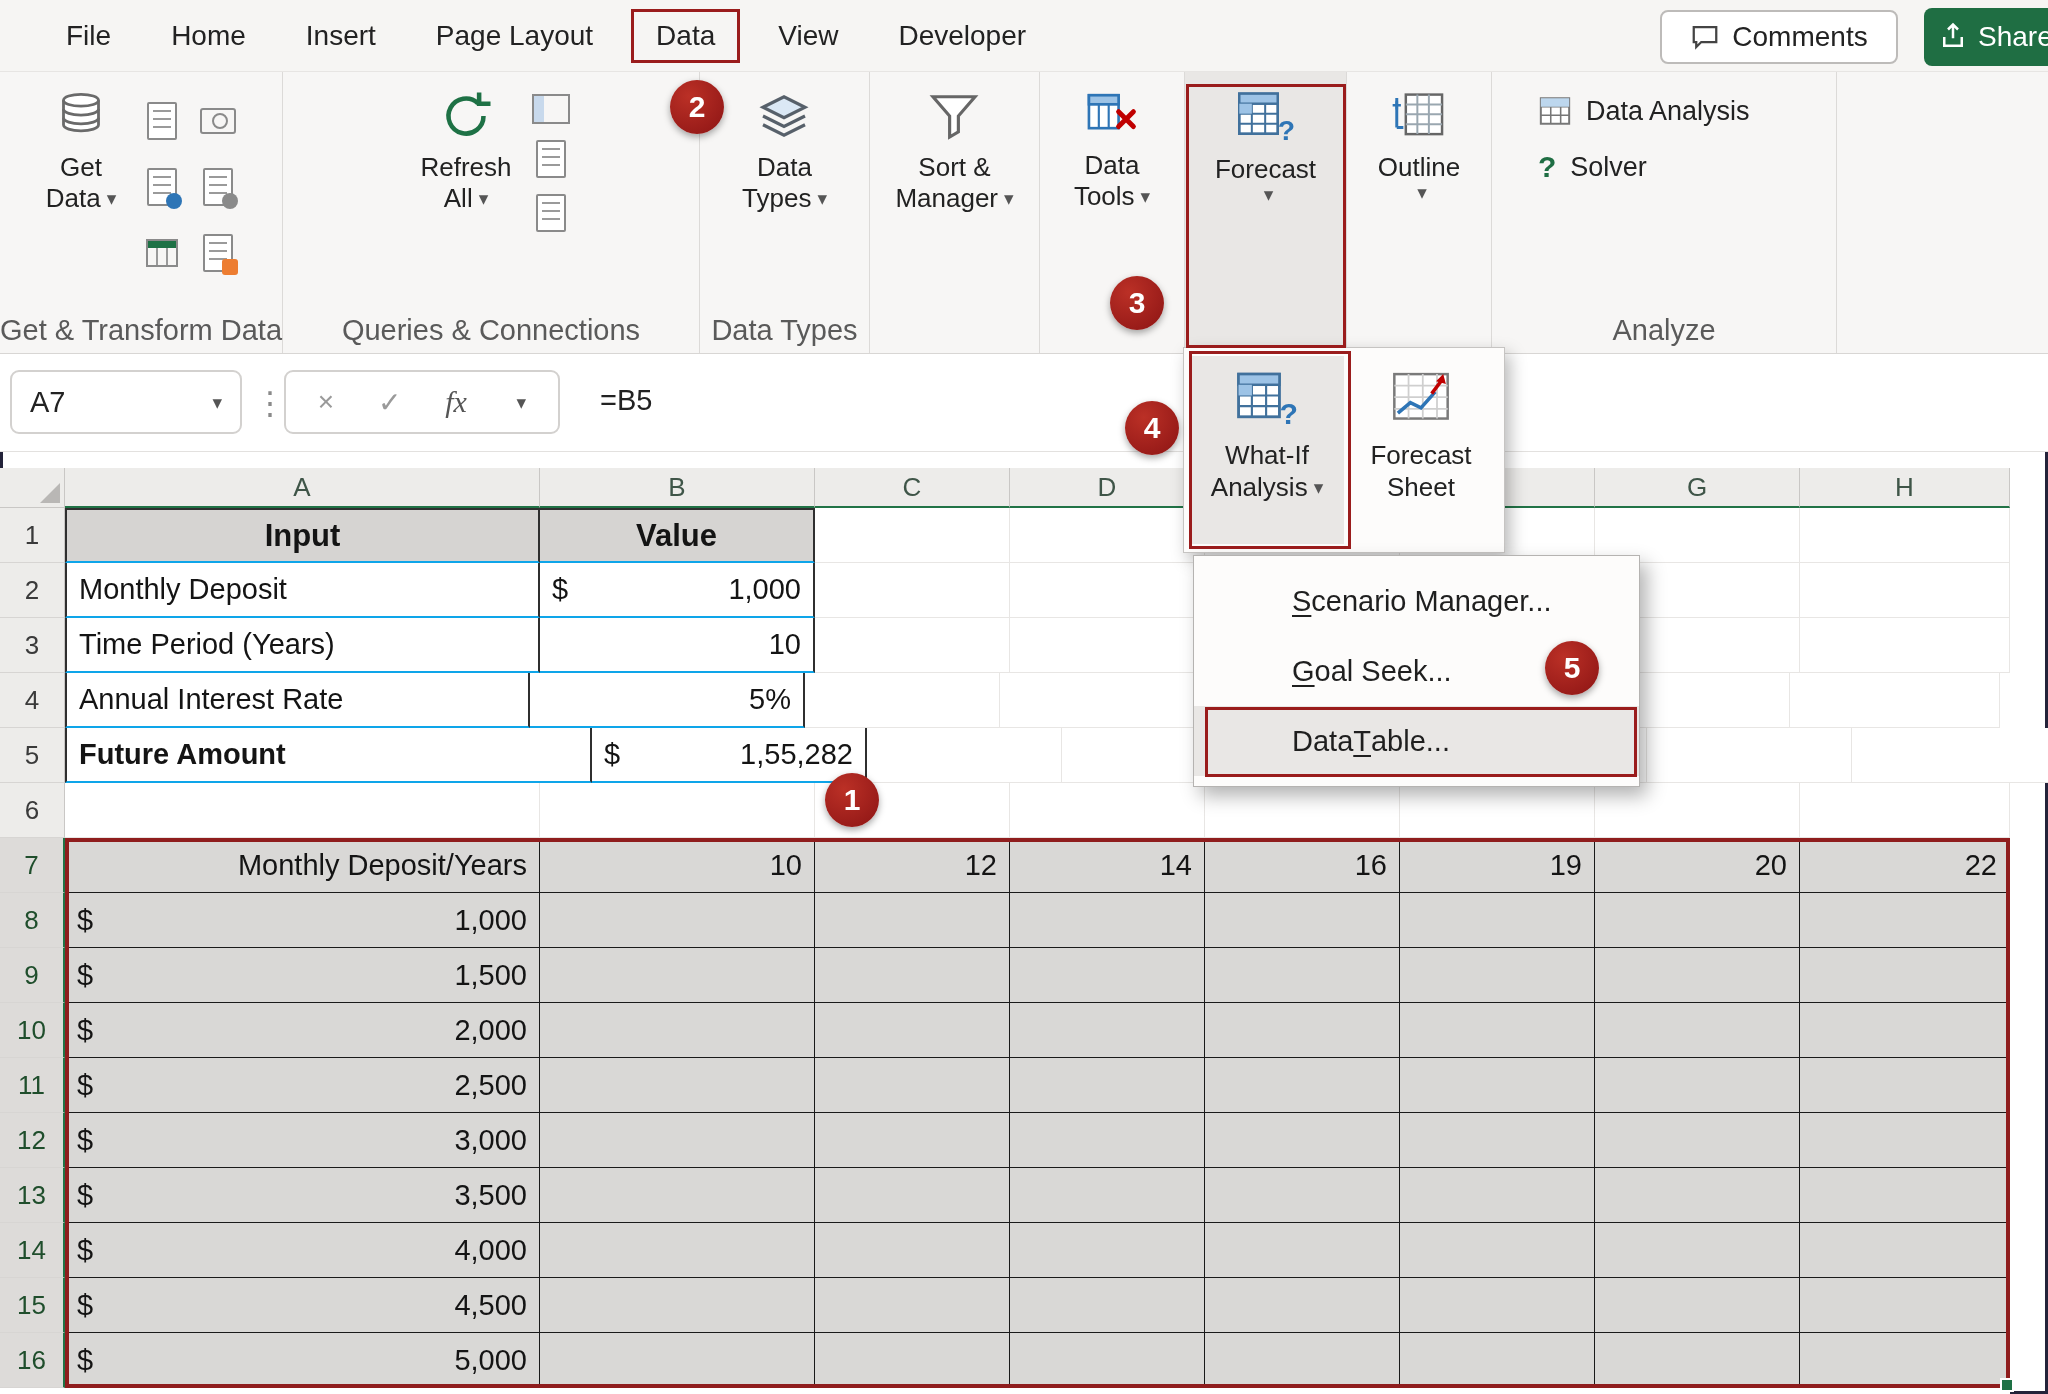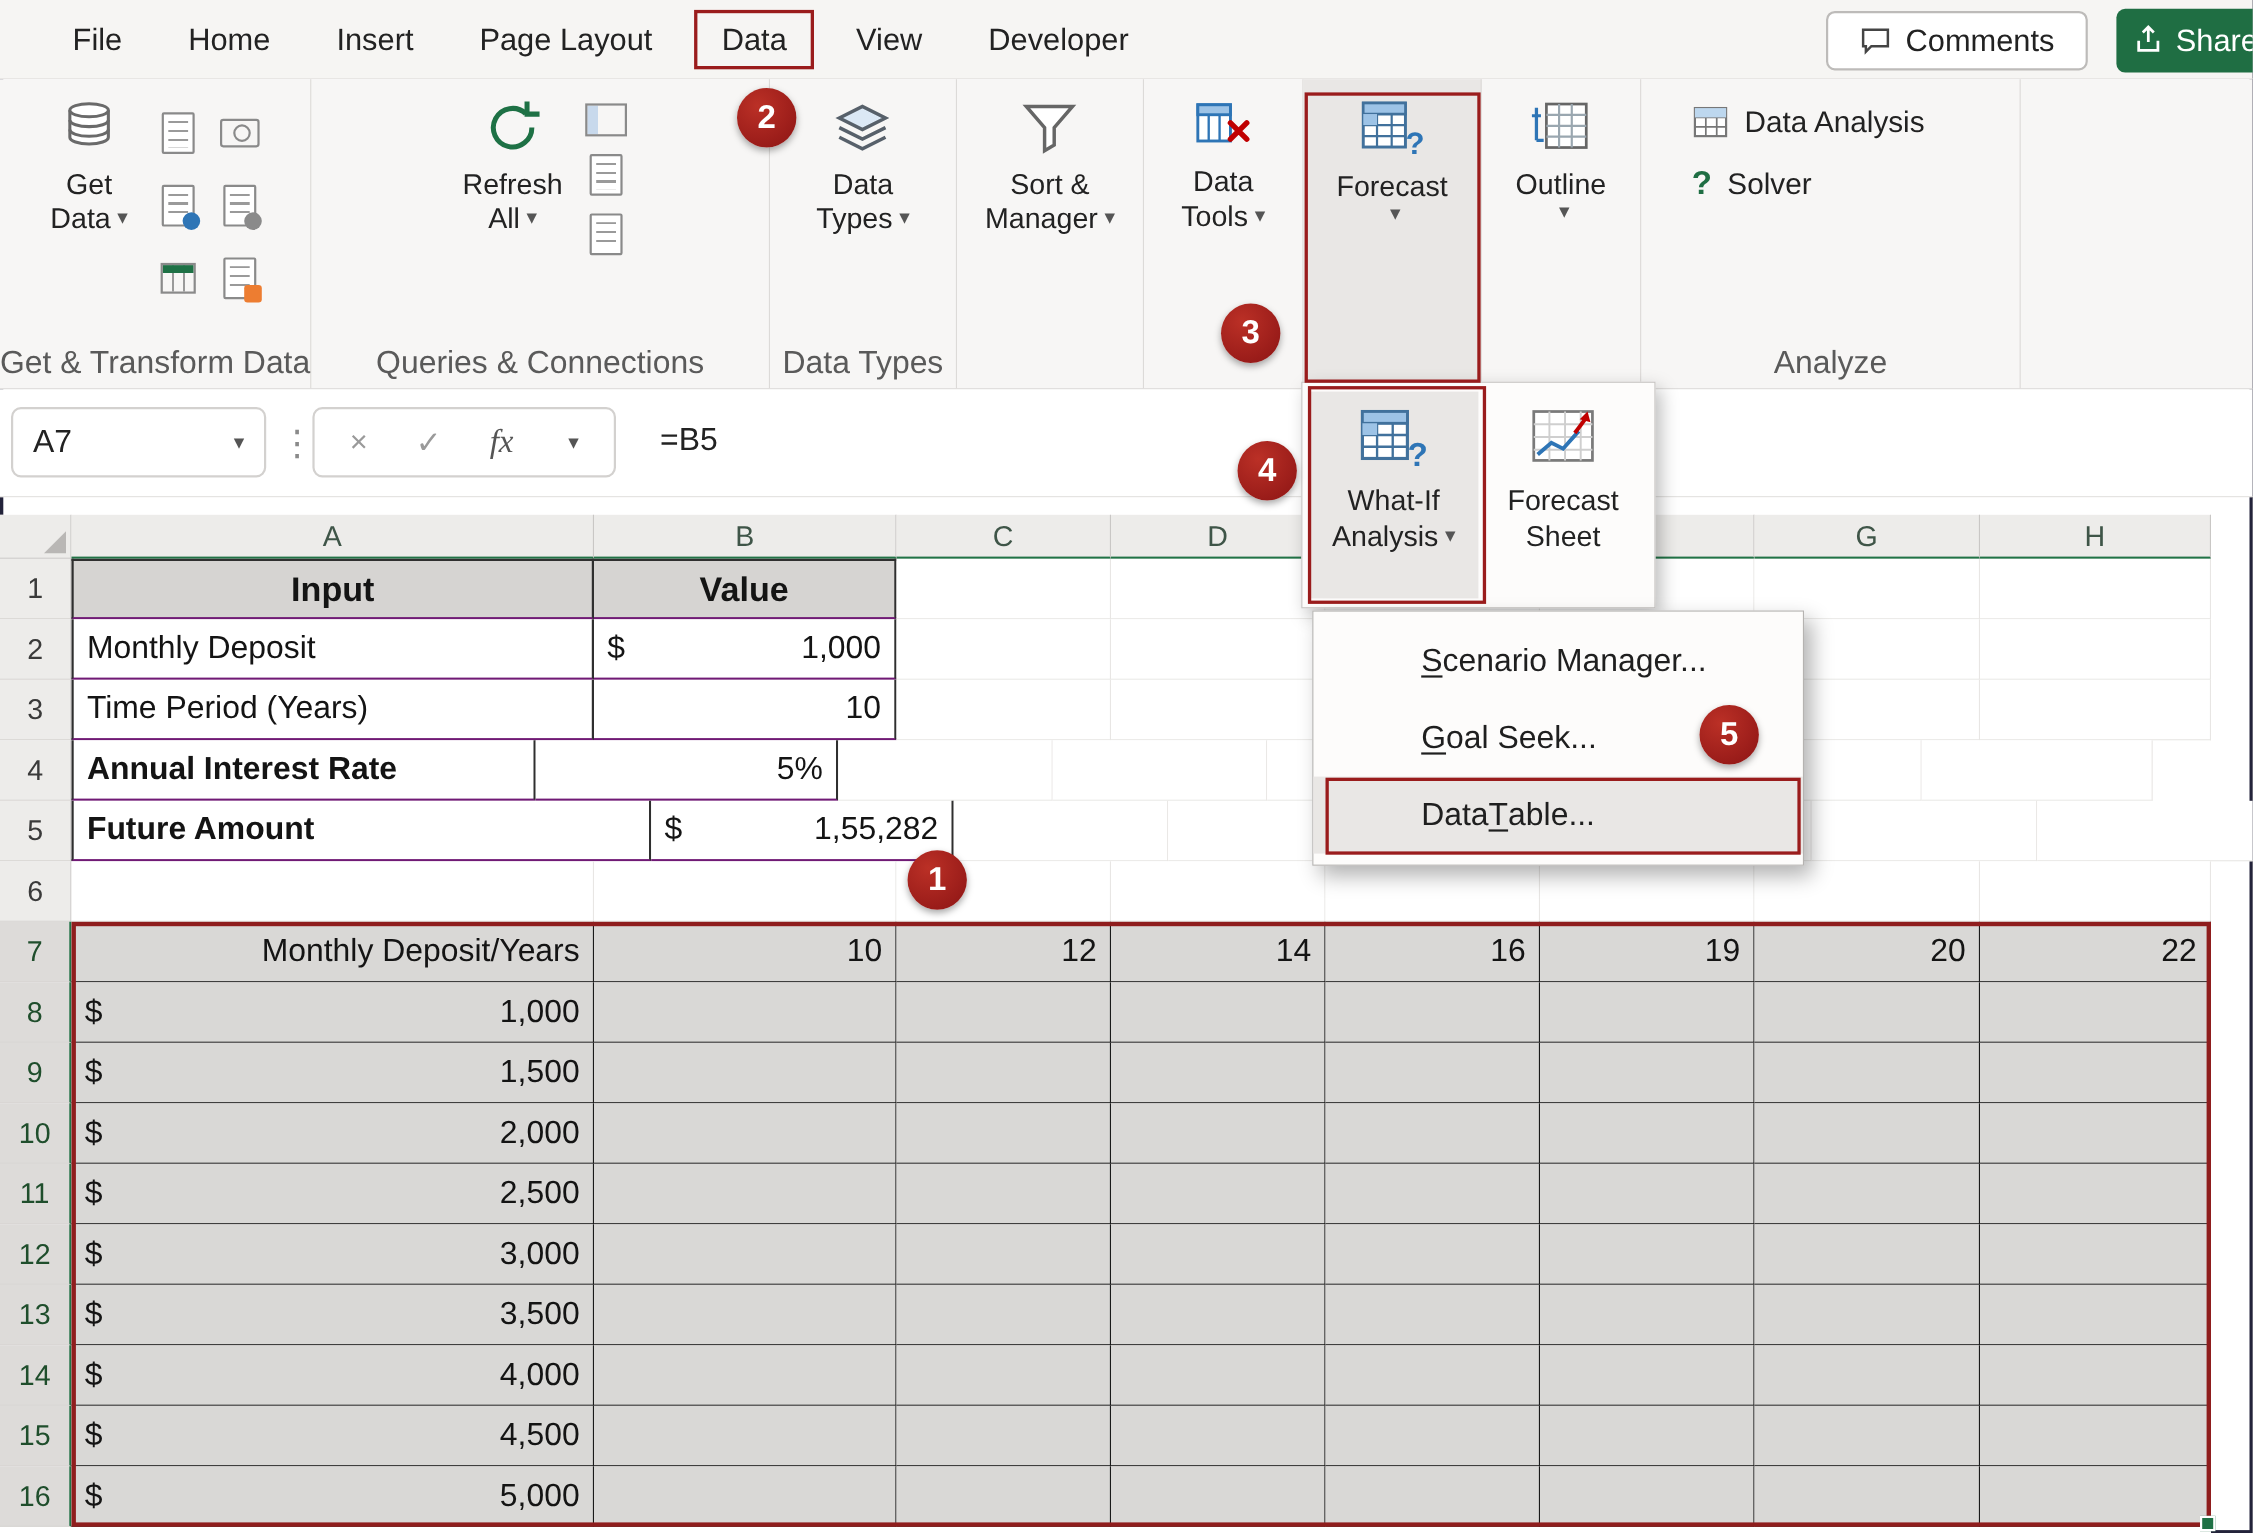--- a/index.html
+++ b/index.html
@@ -73,21 +73,21 @@
   .heads { position:absolute; left:65px; top:0; display:flex; }
   .colhead { height:40px; background:#edecea; border-right:1px solid #c9c7c5; border-bottom:2px solid #217346;
              display:flex; align-items:center; justify-content:center; font-size:26px; color:#3f5548; }
   .rowswrap { position:absolute; left:0; top:40px; }
   .srow { display:flex; height:55px; }
   .gut { width:65px; background:#edecea; border-right:1px solid #c9c7c5; border-bottom:1px solid #d7d5d3;
          display:flex; align-items:center; justify-content:center; font-size:26px; color:#3a3a3a; }
   .gut-sel { background:#dddbd9; border-right:2px solid #217346; color:#1f4e2c; }
   .cell { display:flex; align-items:center; padding:0 12px; font-size:29px; color:#141414;
           border-right:1px solid #e8e6e4; border-bottom:1px solid #e8e6e4; background:#fff; }
-  .tb { border-right:2px solid #2f2f2f; border-bottom:2px solid #701a75; }
+  .tb { border-right:2px solid #2f2f2f; border-bottom:2px solid #0ea5e9; }
   .tb-t { border-top:2px solid #2f2f2f; } .tb-l { border-left:2px solid #2f2f2f; }
   .sel { background:#d9d8d6; border-right:1.5px solid #1a1a1a; border-bottom:1.5px solid #1a1a1a; }
   .c-hdr { justify-content:center; font-weight:bold; background:#d6d4d2; font-size:31px; }
   .c-lbl { justify-content:flex-start; }
   .c-num { justify-content:flex-end; }
   .c-bold { font-weight:bold; }
   .c-cur { justify-content:space-between; }
   .range-border { position:absolute; left:65px; top:370px; width:1945px; height:550px;
                   border:4px solid #8f1d1d; z-index:25; pointer-events:none; }
   .fill-handle { position:absolute; right:-8px; bottom:-8px; width:14px; height:14px;
@@ -387,21 +387,21 @@
           <div class="cell tb c-num" style="width: 275px;">10</div>
           <div class="cell" style="width: 195px;"></div>
           <div class="cell" style="width: 195px;"></div>
           <div class="cell" style="width: 195px;"></div>
           <div class="cell" style="width: 195px;"></div>
           <div class="cell" style="width: 205px;"></div>
           <div class="cell" style="width: 210px;"></div>
         </div>
         <div class="srow">
           <div class="gut">4</div>
-          <div class="cell tb tb-l c-lbl" style="width: 422px; font-weight: bold;">Annual Interest Rate</div>
+          <div class="cell tb tb-l c-lbl" style="width: 465px;">Annual Interest Rate</div>
           <div class="cell tb c-num" style="width: 275px;">5%</div>
           <div class="cell" style="width: 195px;"></div>
           <div class="cell" style="width: 195px;"></div>
           <div class="cell" style="width: 195px;"></div>
           <div class="cell" style="width: 195px;"></div>
           <div class="cell" style="width: 205px;"></div>
           <div class="cell" style="width: 210px;"></div>
         </div>
         <div class="srow">
           <div class="gut">5</div>

